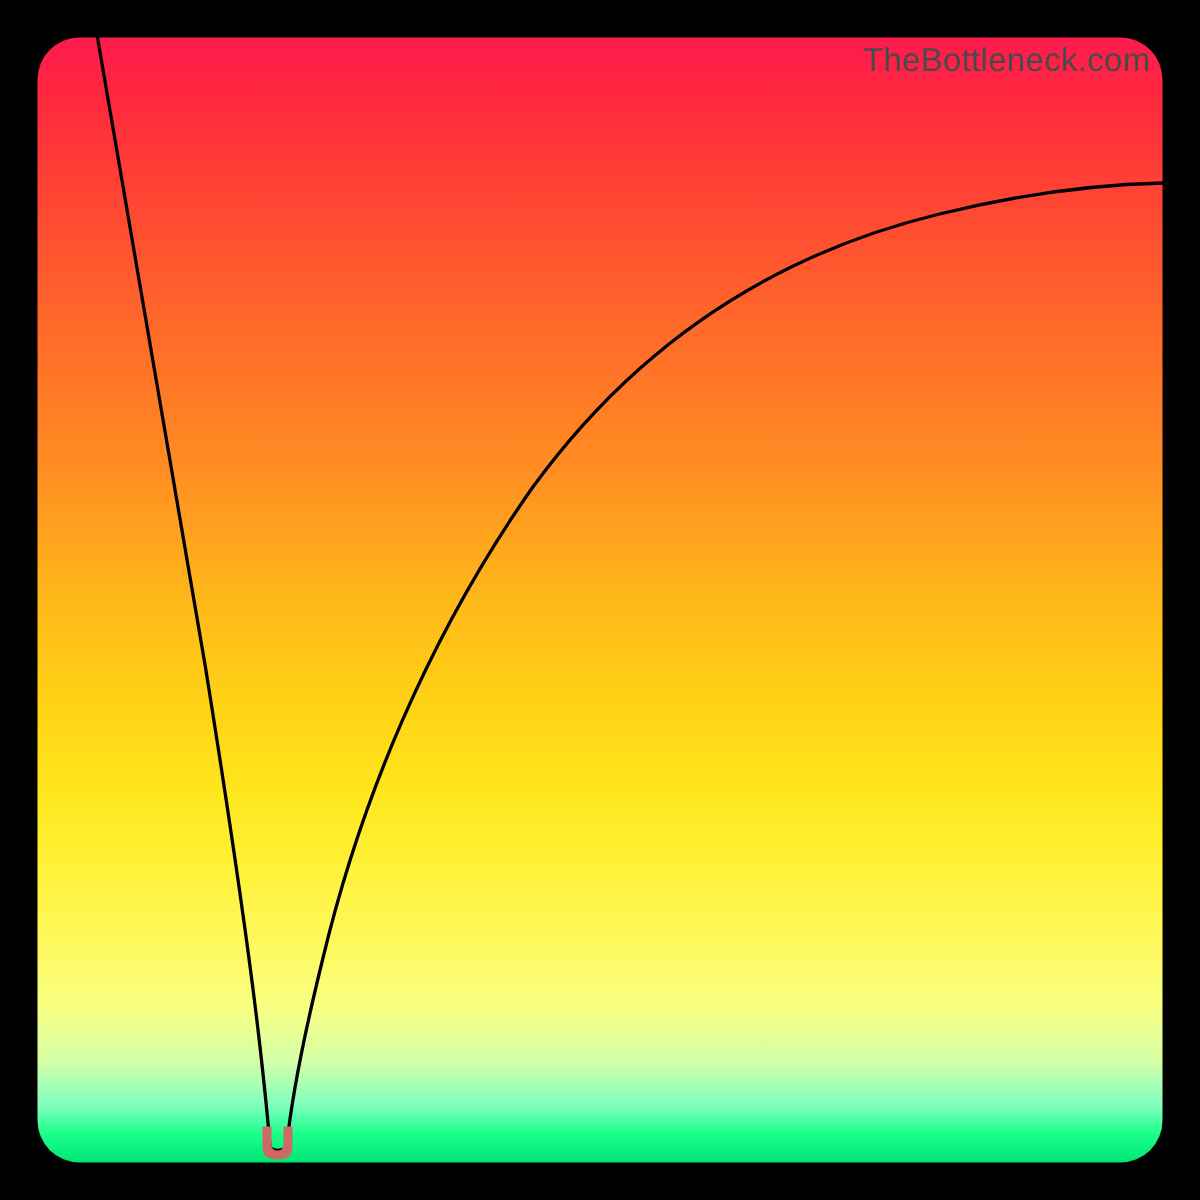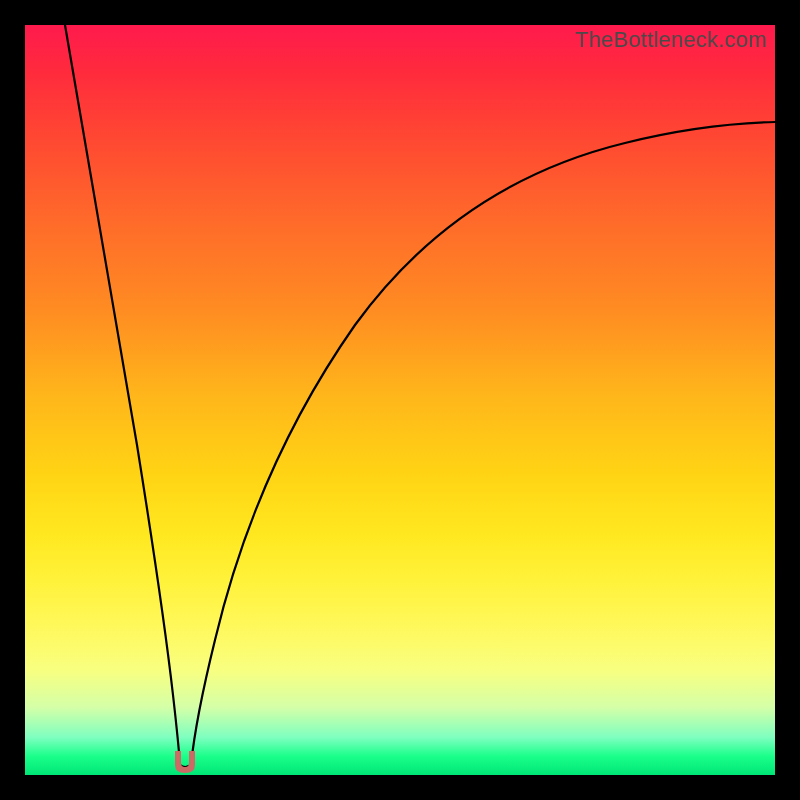--- a/index.html
+++ b/index.html
@@ -26,20 +26,21 @@
       #ffb81a 50%,
       #ffd414 60%,
       #ffe820 68%,
       #fff23a 74%,
       #fff85a 80%,
       #f8ff80 86%,
       #d4ffa8 91%,
       #7effc0 95%,
       #1aff8a 97.5%,
       #00e676 100%);
+    border-radius: 28px;
   }
   .watermark {
     position: absolute;
     top: 2px;
     right: 8px;
     font-size: 22px;
     font-weight: 500;
     color: #4a4a4a;
     letter-spacing: 0.2px;
     user-select: none;

